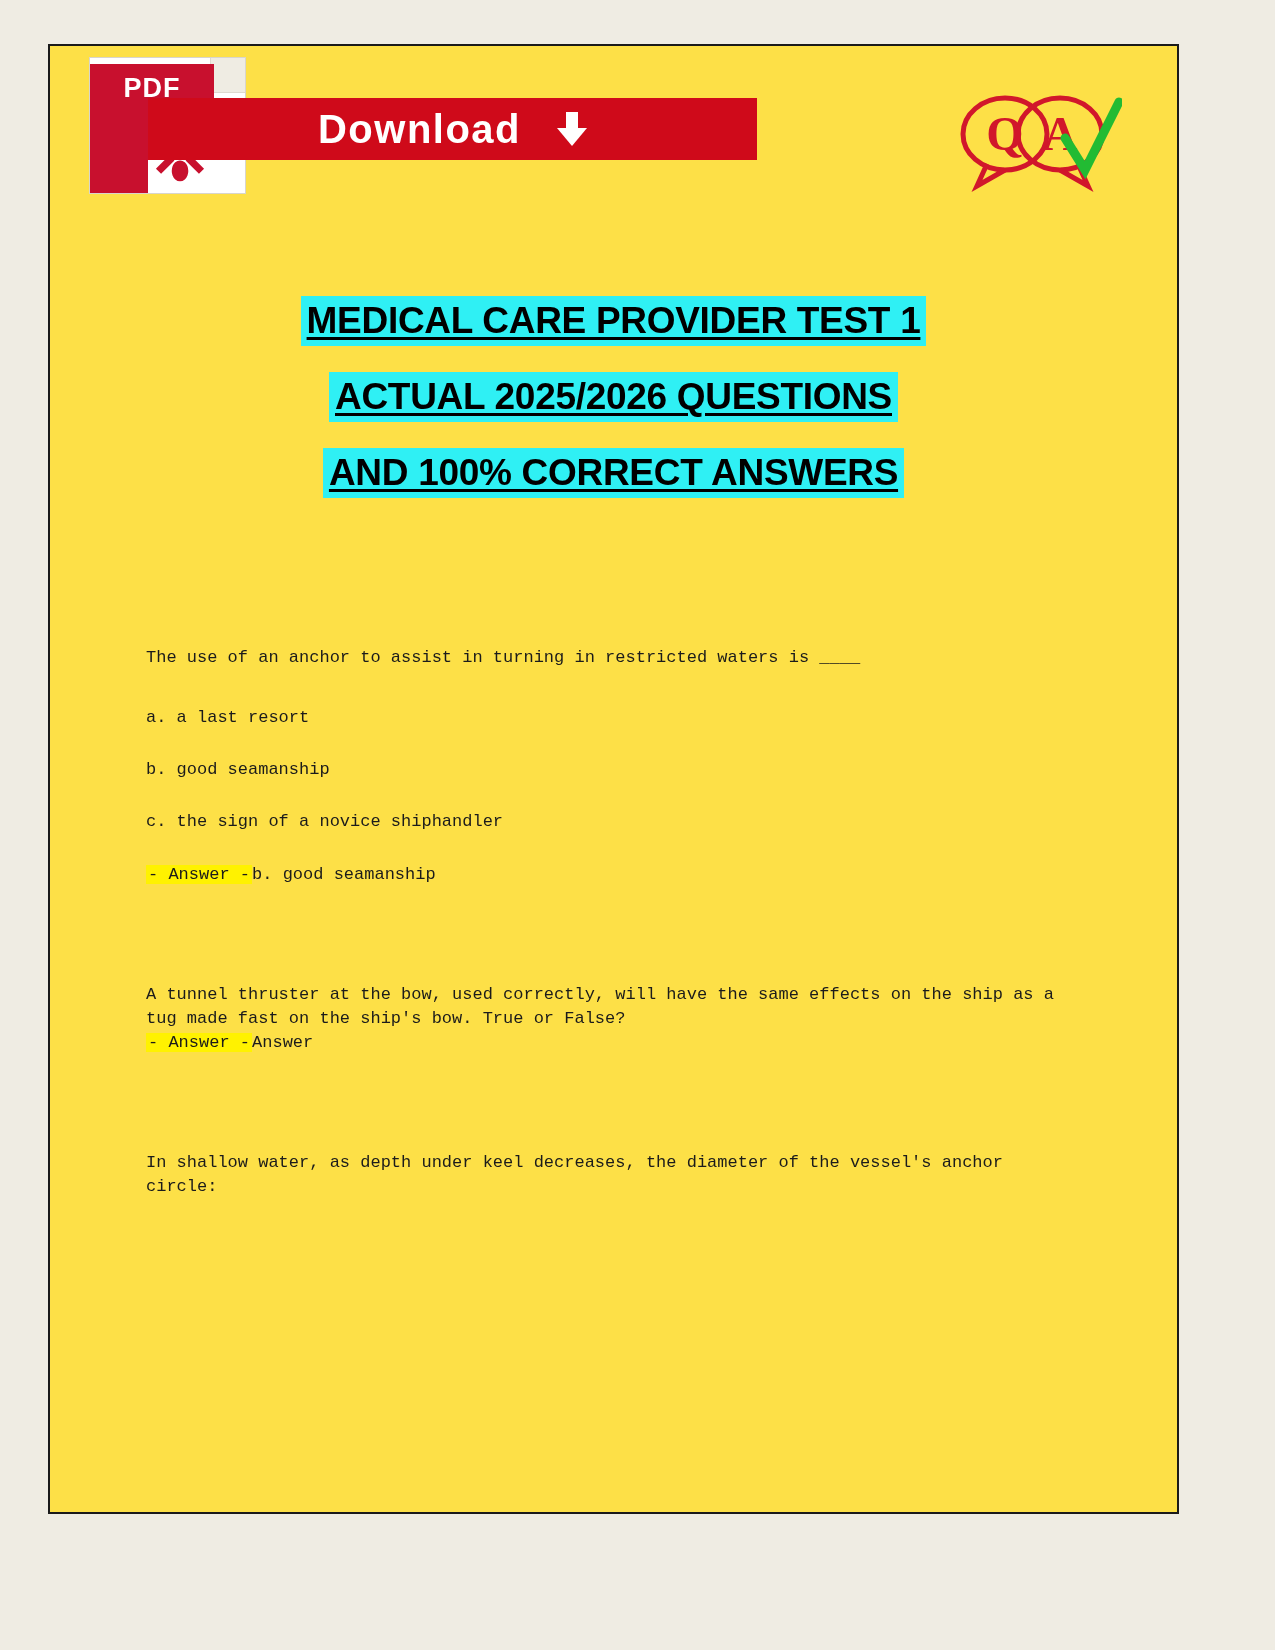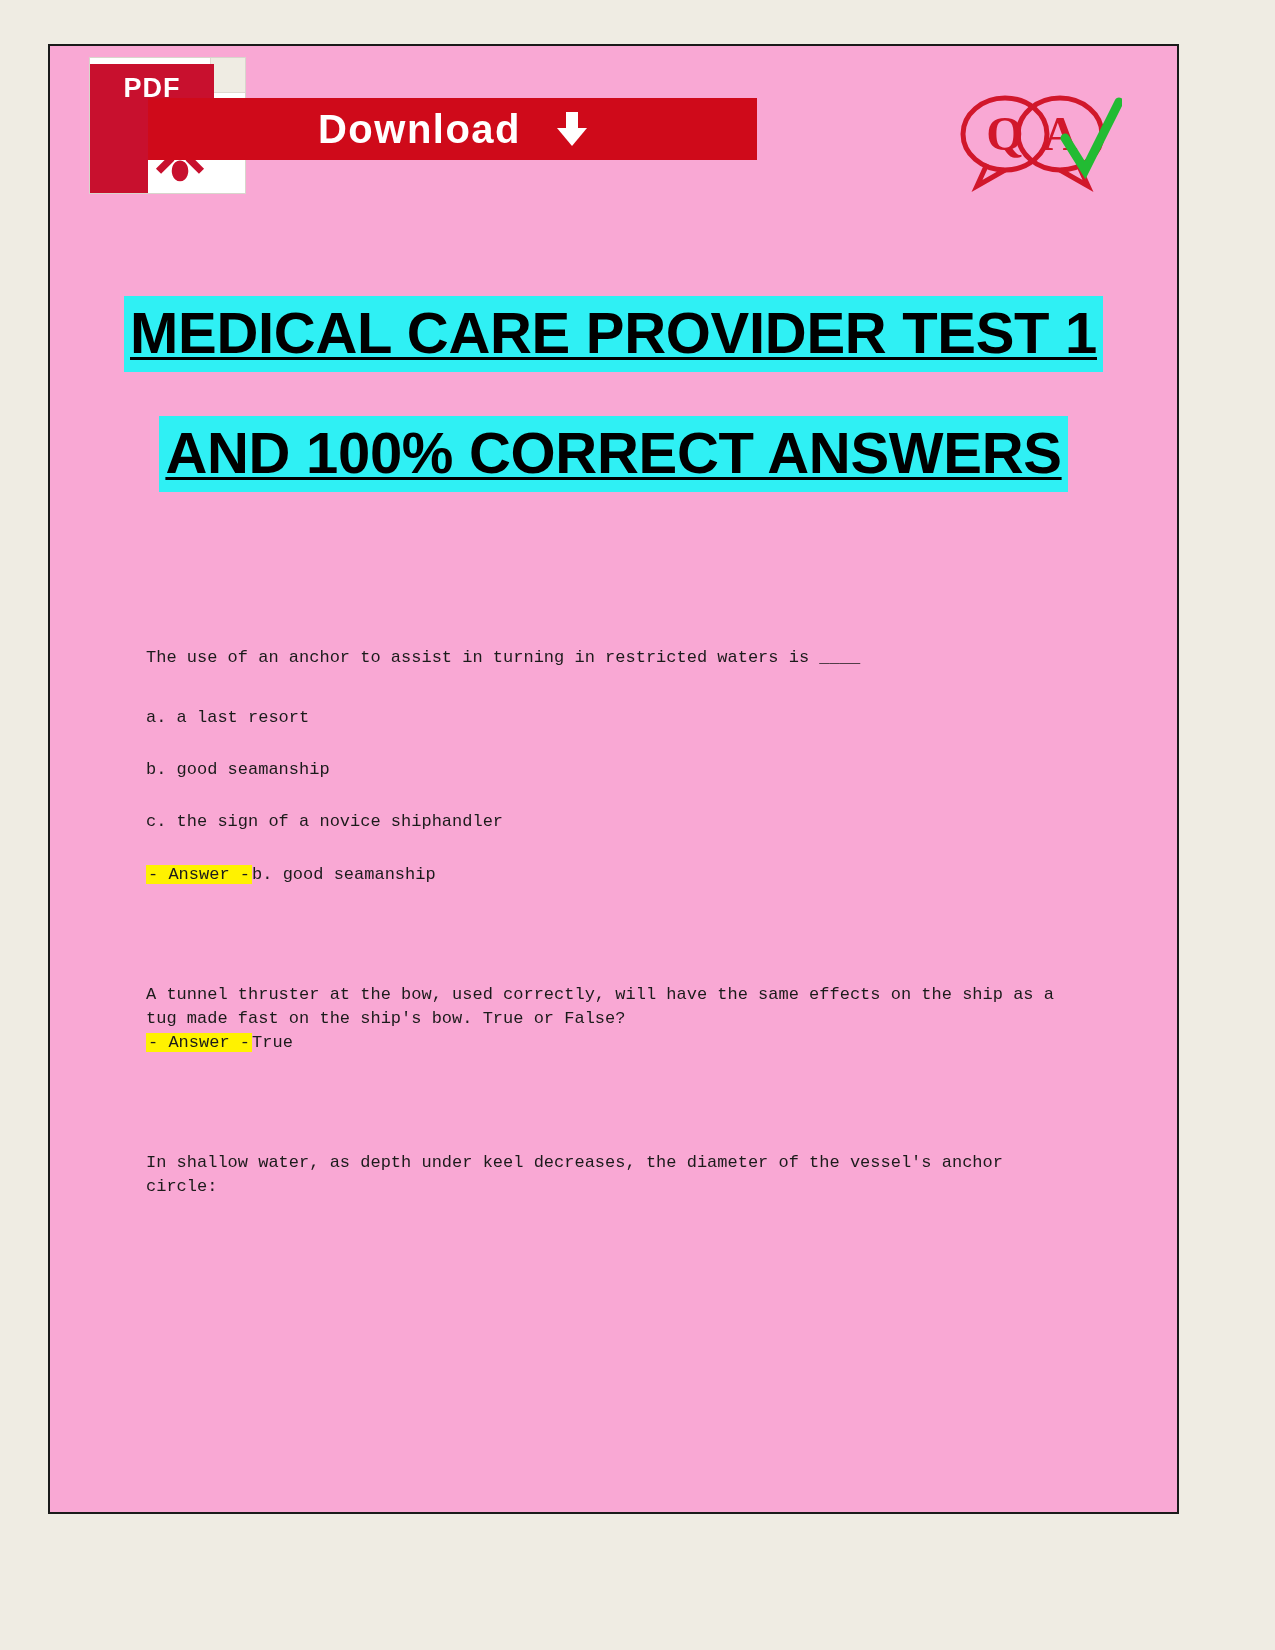--- a/index.html
+++ b/index.html
@@ -14,21 +14,21 @@
     position: relative;
     overflow: hidden;
   }
   .page {
     position: absolute;
     left: 48px;
     top: 44px;
     width: 1131px;
     height: 1470px;
     border: 2px solid #1a1a1a;
-    background: #f9a8d4;
+    background: #fde047;
     box-sizing: border-box;
   }
   
   .header {
     position: absolute;
     left: 0;
     top: 0;
     width: 100%;
     height: 160px;
   }
@@ -151,21 +151,21 @@
     position: absolute;
     left: 0;
     top: 250px;
     width: 100%;
     text-align: center;
   }
   .title-line {
     display: inline-block;
     background: #2ff0f4;
     color: #000;
-    font-size: 58px;
+    font-size: 37px;
     font-weight: bold;
     line-height: 1.22;
     padding: 2px 6px 3px 6px;
     margin-bottom: 26px;
     text-decoration: underline;
     text-decoration-thickness: 3px;
     text-underline-offset: 4px;
     font-family: "Liberation Sans", sans-serif;
     letter-spacing: -0.3px;
   }
@@ -232,35 +232,35 @@
         </g>
         <text x="58" y="64" text-anchor="middle" font-family="Liberation Serif, serif" font-size="48" font-weight="bold" fill="#d1172b">Q</text>
         <text x="113" y="64" text-anchor="middle" font-family="Liberation Serif, serif" font-size="48" font-weight="bold" fill="#d1172b">A</text>
         <path d="M118 52 L138 84 L172 16" stroke="#22bb33" stroke-width="9" fill="none" stroke-linecap="round"></path>
       </svg>
     </div>
   </div>
 
   <div class="titles">
     <div class="title-line">MEDICAL CARE PROVIDER TEST 1</div><br>
-    <br>
+    <div class="title-line">ACTUAL 2025/2026 QUESTIONS</div><br>
     <div class="title-line">AND 100% CORRECT ANSWERS</div>
   </div>
 
   <div class="content">
 
     <p class="q">The use of an anchor to assist in turning in restricted waters is ____</p>
     <p class="tight">a. a last resort</p>
     <p class="tight">b. good seamanship</p>
     <p class="tight">c. the sign of a novice shiphandler</p>
     <p><span class="ans-tag">- Answer -</span><span>b. good seamanship</span></p>
 
     <div class="spacer-lg"></div>
 
     <p style="margin-bottom:0">A tunnel thruster at the bow, used correctly, will have the same effects on the ship as a tug made fast on the ship's bow. True or False?</p>
-    <p><span class="ans-tag">- Answer -</span><span>True</span></p>
+    <p><span class="ans-tag">- Answer -</span><span>Answer</span></p>
 
     <div class="spacer-lg"></div>
 
     <p>In shallow water, as depth under keel decreases, the diameter of the vessel's anchor circle:</p>
   </div>
 
 </div>
 
 </body></html>

